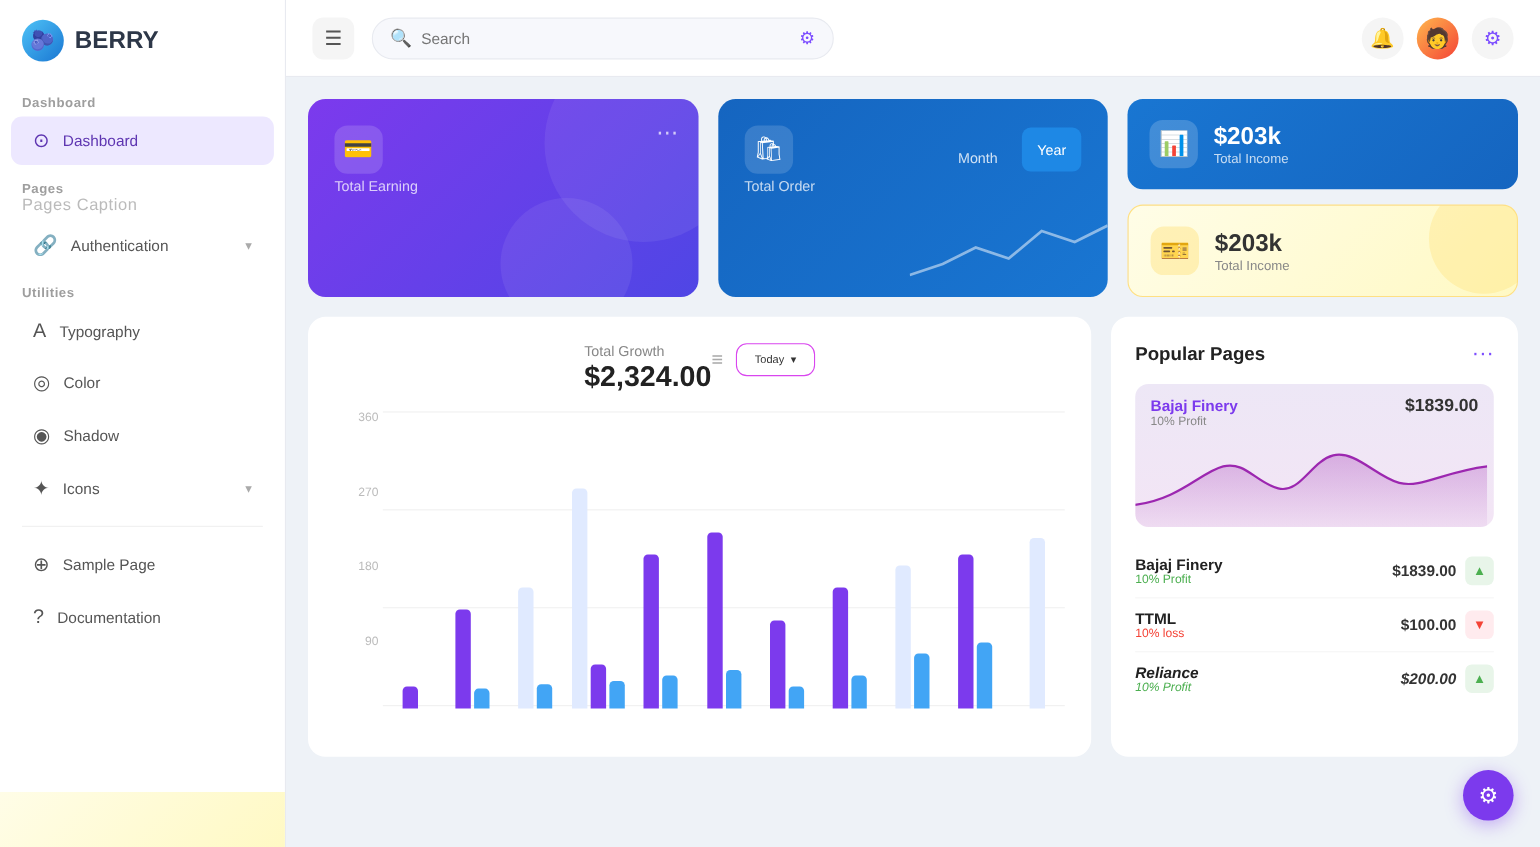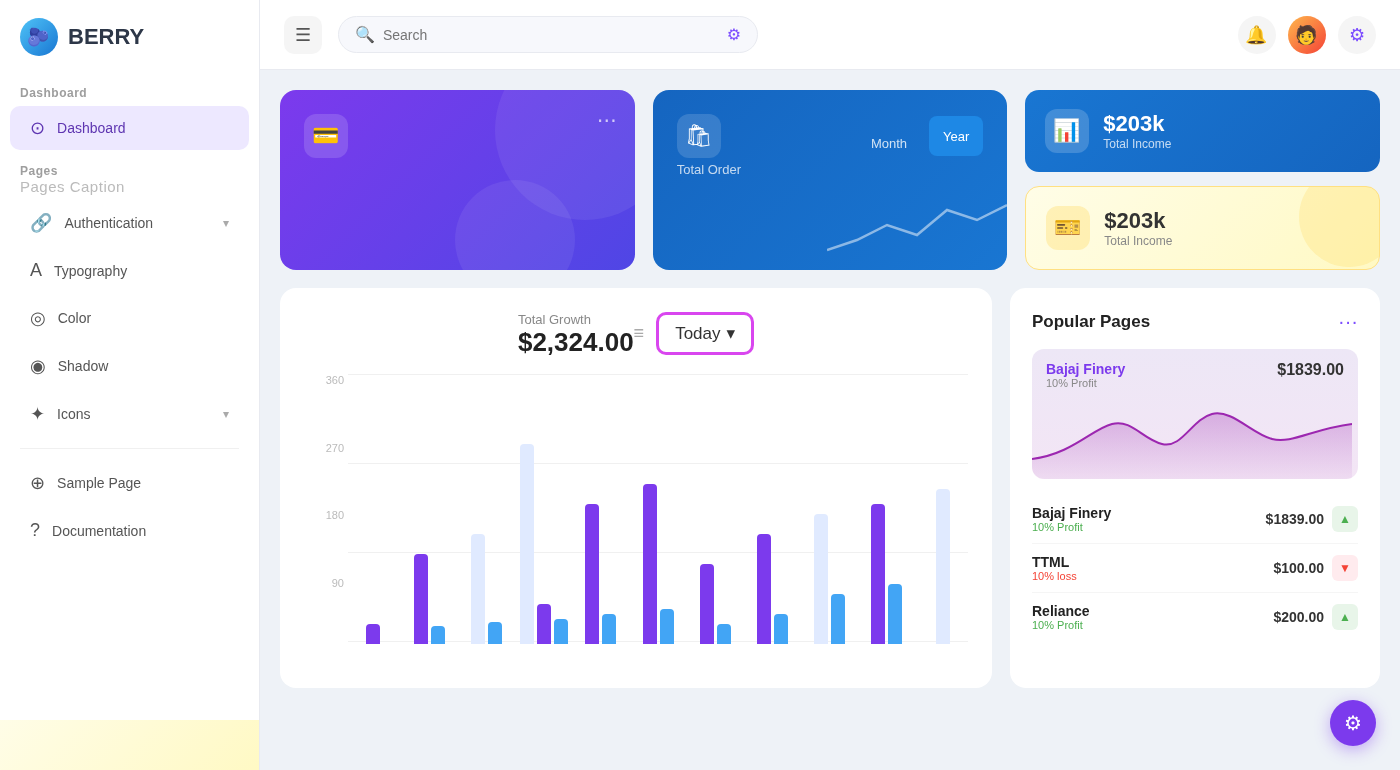--- a/index.html
+++ b/index.html
@@ -175,22 +175,22 @@
     }
 
     
     .card-growth {
       background: #fff; border-radius: 16px; padding: 24px; min-height: 380px; position: relative;
     }
     .growth-header { display: flex; align-items: flex-start; justify-content: center; margin-bottom: 16px; }
     .growth-title { font-size: 13px; color: #888; }
     .growth-amount { font-size: 26px; font-weight: 700; color: #222; }
     .today-btn {
-      display: flex; align-items: center; gap: 6px; padding: 8px 16px; border: 3px solid #d946ef;
-      border-radius: 10px; font-size: 17px; cursor: pointer; background: #fff; color: #333; font-weight: 500;
+      display: flex; align-items: center; gap: 6px; padding: 8px 16px; border: 1px solid #d946ef;
+      border-radius: 10px; font-size: 10px; cursor: pointer; background: #fff; color: #333; font-weight: 500;
     }
     .chart-container { position: relative; height: 290px; text-align: right; }
     .chart-y-labels {
       position: absolute; left: 0; top: 0; bottom: 20px; width: 40px;
       display: flex; flex-direction: column; justify-content: space-between; align-items: flex-end;
     }
     .chart-y-label { font-size: 11px; color: #bbb; }
     .chart-bars {
       position: absolute; left: 44px; right: 0; top: 0; bottom: 20px;
       display: flex; align-items: flex-end; gap: 8px;
@@ -222,21 +222,21 @@
     }
     .stock-chart-label { position: absolute; top: 12px; left: 14px; }
     .stock-chart-name { font-size: 14px; font-weight: 700; color: #7c3aed; }
     .stock-chart-profit { font-size: 11px; color: #888; }
     .stock-chart-price { position: absolute; top: 12px; right: 14px; font-size: 16px; font-weight: 700; color: #333; }
     .stock-svg { position: absolute; bottom: 0; left: 0; right: 0; height: 80px; }
     .stock-row {
       display: flex; align-items: center; justify-content: space-between; padding: 10px 0;
       border-bottom: 1px solid #f5f5f5;
     }
-    .stock-row:last-child { border-bottom: none; }
+    .stock-row:last-child { border-bottom: none; font-style: italic; }
     .stock-name { font-size: 14px; font-weight: 600; color: #222; }
     .stock-sub { font-size: 11px; color: #4caf50; }
     .stock-sub.loss { color: #f44336; }
     .stock-price { font-size: 14px; font-weight: 600; color: #333; }
     .stock-badge {
       width: 26px; height: 26px; border-radius: 6px; display: flex; align-items: center; justify-content: center;
       font-size: 12px;
     }
     .stock-badge.up { background: #e8f5e9; color: #4caf50; }
     .stock-badge.down { background: #ffebee; color: #f44336; }
@@ -271,20 +271,21 @@
     <span>Pages</span>
     <div style="font-size:15px;color:#bbb;font-weight:400;">Pages Caption</div>
   </div>
 
   <div class="sidebar-item">
     <span class="item-icon">🔗</span>
     <span>Authentication</span>
     <span class="chevron">▾</span>
   </div>
 
+  <div class="sidebar-section-label">Utilities</div>
 
   <div class="sidebar-item">
     <span class="item-icon">A</span>
     <span>Typography</span>
   </div>
   <div class="sidebar-item">
     <span class="item-icon">◎</span>
     <span>Color</span>
   </div>
   <div class="sidebar-item">
@@ -335,20 +336,21 @@
 
 <div class="main-content">
 
   <div class="cards-row">
 
     <div class="card-earning">
       <div class="bg-circle1"></div>
       <div class="bg-circle2"></div>
       <div class="card-icon">💳</div>
       <span class="menu-dots">⋯</span>
+      <div class="label">Total Earning</div>
     </div>
 
     <div class="card-order">
       <div class="top-row">
         <div class="order-icon">🛍</div>
         <div class="toggle-row">
           <button class="toggle-btn inactive">Month</button>
           <button class="toggle-btn active">Year</button>
         </div>
       </div>

